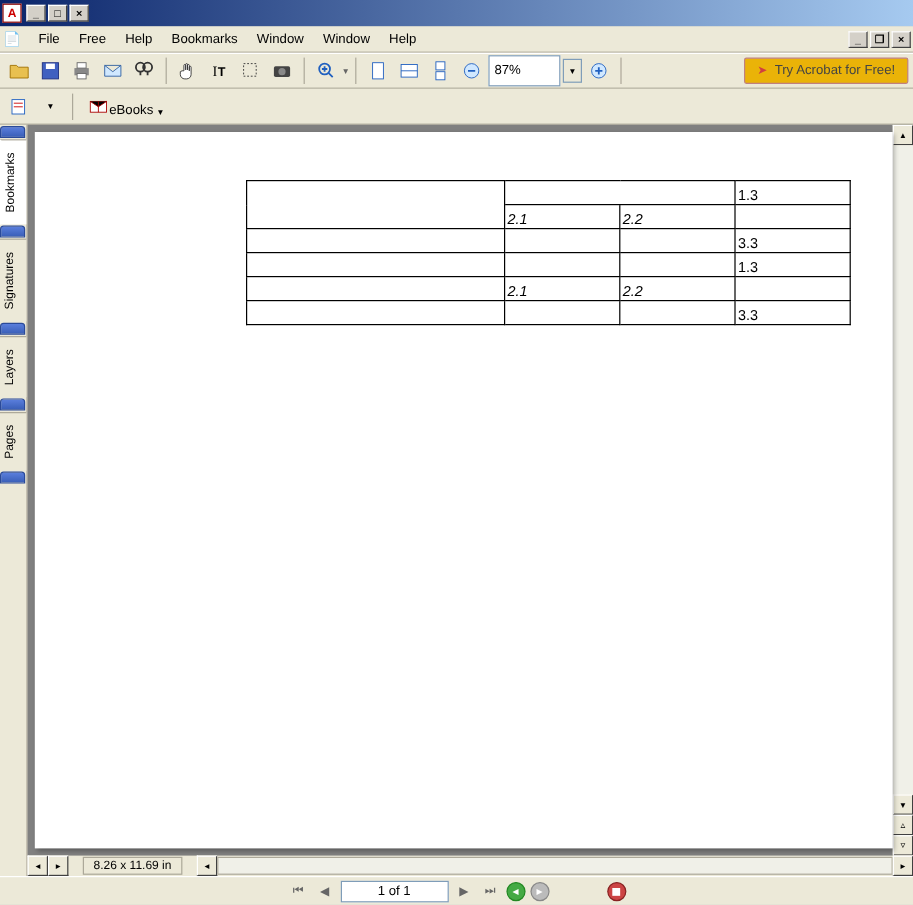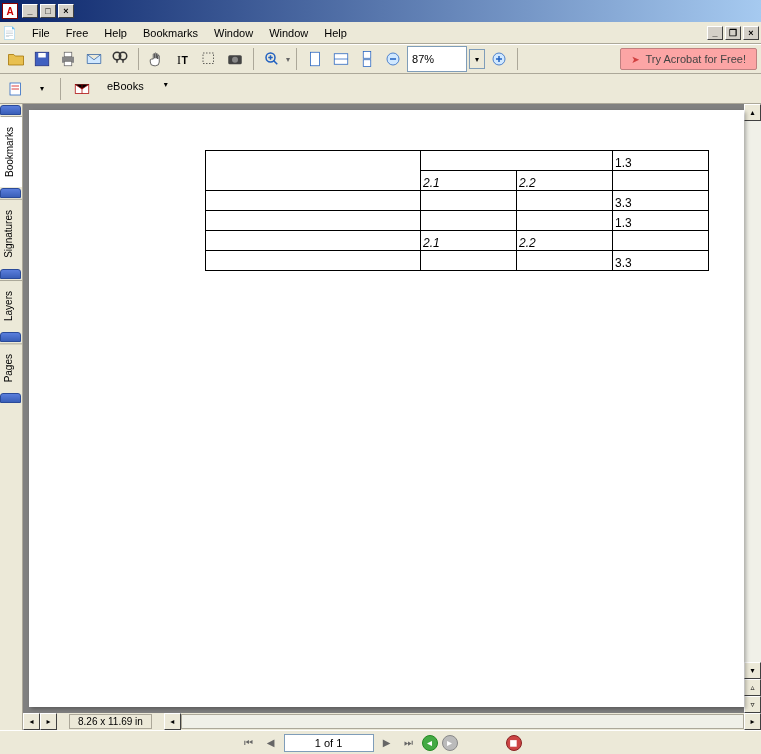--- a/index.html
+++ b/index.html
@@ -85,43 +85,43 @@
   padding: 12px 4px;
   font-size: 11px;
 }
 .zoom-arrow {
   width: 16px; height: 20px; border: 1px solid #7f9db9;
   background: #ece9d8; display: flex; align-items:center; justify-content:center;
   font-size: 8px;
 }
 .promo-btn {
   margin-left: auto;
-  background: #fca5a5;
+  background: #eab308;
   border: 1px solid #c08080;
   height: 22px;
   padding: 0 10px;
   display: flex; align-items: center;
   font-size: 11px;
   color: #444;
   border-radius: 2px;
 }
 .promo-btn::before { content: "➤"; color: #d04040; margin-right: 6px; font-size: 10px; }
 .toolbar2 {
   background: #ece9d8;
   height: 30px;
   display: flex;
   align-items: center;
   padding: 0 4px;
   gap: 2px;
   border-bottom: 1px solid #aca899;
 }
 .ebooks-btn {
-  display: flex; align-items: flex-start;
+  display: flex; align-items: flex-end;
   padding: 2px 6px;
-  gap: 16px;
+  gap: 0;
 }
 .main-area {
   flex: 1;
   display: flex;
   min-height: 0;
 }
 .sidebar {
   width: 23px;
   background: #ece9d8;
   display: flex;

